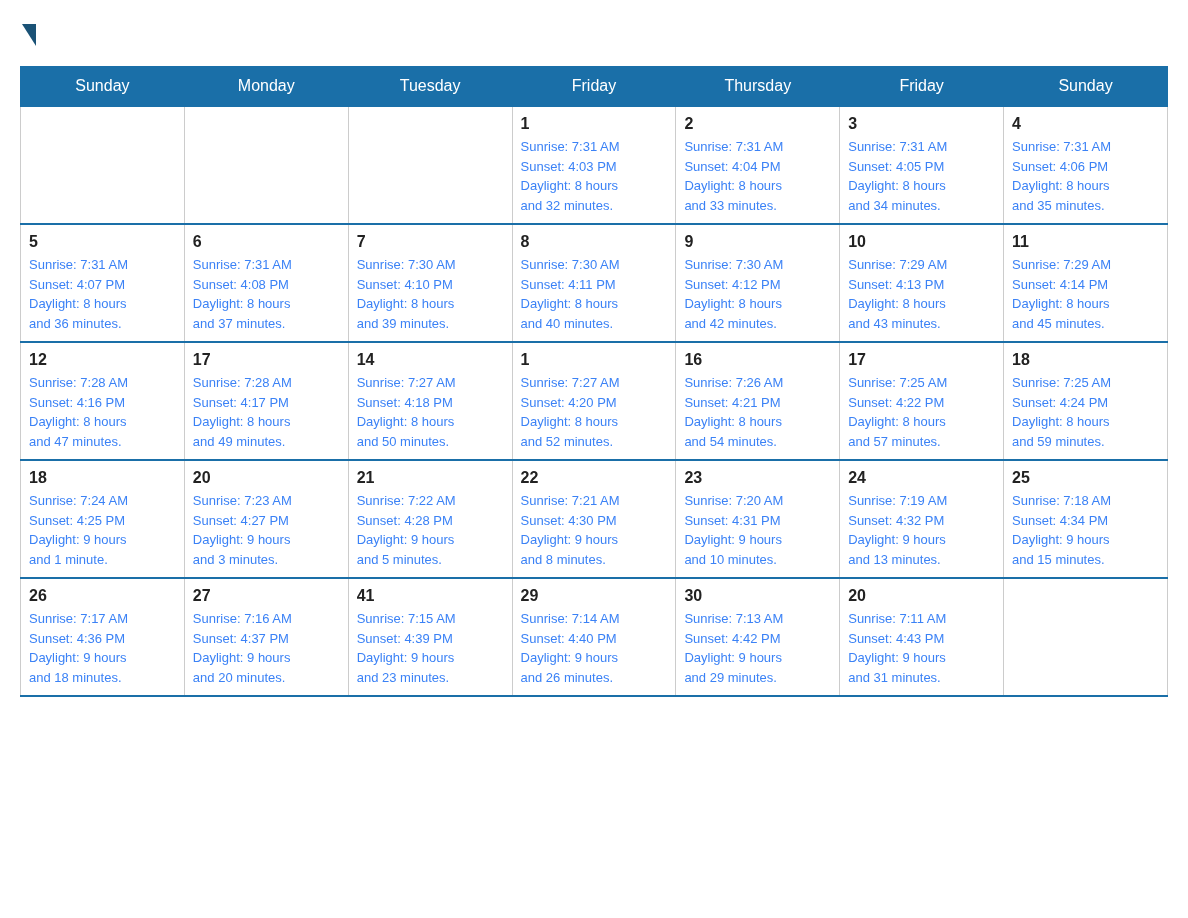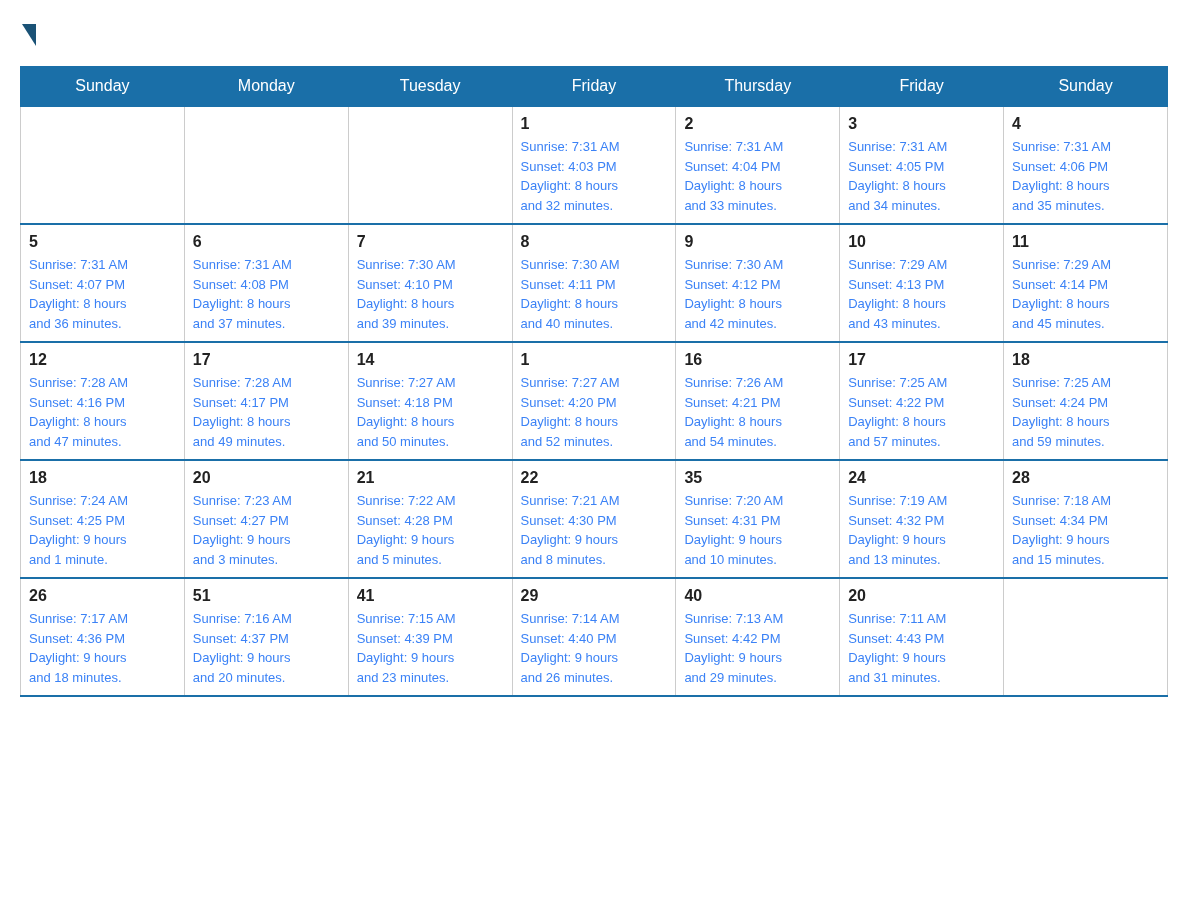--- a/index.html
+++ b/index.html
@@ -223,51 +223,51 @@
         </td>
         <td>
           <span class="day-num">21</span>
           <div class="day-info">Sunrise: 7:22 AM<br>Sunset: 4:28 PM<br>Daylight: 9 hours<br>and 5 minutes.</div>
         </td>
         <td>
           <span class="day-num">22</span>
           <div class="day-info">Sunrise: 7:21 AM<br>Sunset: 4:30 PM<br>Daylight: 9 hours<br>and 8 minutes.</div>
         </td>
         <td>
-          <span class="day-num">35</span>
+          <span class="day-num">23</span>
           <div class="day-info">Sunrise: 7:20 AM<br>Sunset: 4:31 PM<br>Daylight: 9 hours<br>and 10 minutes.</div>
         </td>
         <td>
           <span class="day-num">24</span>
           <div class="day-info">Sunrise: 7:19 AM<br>Sunset: 4:32 PM<br>Daylight: 9 hours<br>and 13 minutes.</div>
         </td>
         <td>
-          <span class="day-num">28</span>
+          <span class="day-num">25</span>
           <div class="day-info">Sunrise: 7:18 AM<br>Sunset: 4:34 PM<br>Daylight: 9 hours<br>and 15 minutes.</div>
         </td>
       </tr>
       <tr>
         <td>
           <span class="day-num">26</span>
           <div class="day-info">Sunrise: 7:17 AM<br>Sunset: 4:36 PM<br>Daylight: 9 hours<br>and 18 minutes.</div>
         </td>
         <td>
-          <span class="day-num">51</span>
+          <span class="day-num">27</span>
           <div class="day-info">Sunrise: 7:16 AM<br>Sunset: 4:37 PM<br>Daylight: 9 hours<br>and 20 minutes.</div>
         </td>
         <td>
           <span class="day-num">41</span>
           <div class="day-info">Sunrise: 7:15 AM<br>Sunset: 4:39 PM<br>Daylight: 9 hours<br>and 23 minutes.</div>
         </td>
         <td>
           <span class="day-num">29</span>
           <div class="day-info">Sunrise: 7:14 AM<br>Sunset: 4:40 PM<br>Daylight: 9 hours<br>and 26 minutes.</div>
         </td>
         <td>
-          <span class="day-num">40</span>
+          <span class="day-num">30</span>
           <div class="day-info">Sunrise: 7:13 AM<br>Sunset: 4:42 PM<br>Daylight: 9 hours<br>and 29 minutes.</div>
         </td>
         <td>
           <span class="day-num">20</span>
           <div class="day-info">Sunrise: 7:11 AM<br>Sunset: 4:43 PM<br>Daylight: 9 hours<br>and 31 minutes.</div>
         </td>
         <td class="empty-cell"></td>
       </tr>
     </tbody>
 </table>

